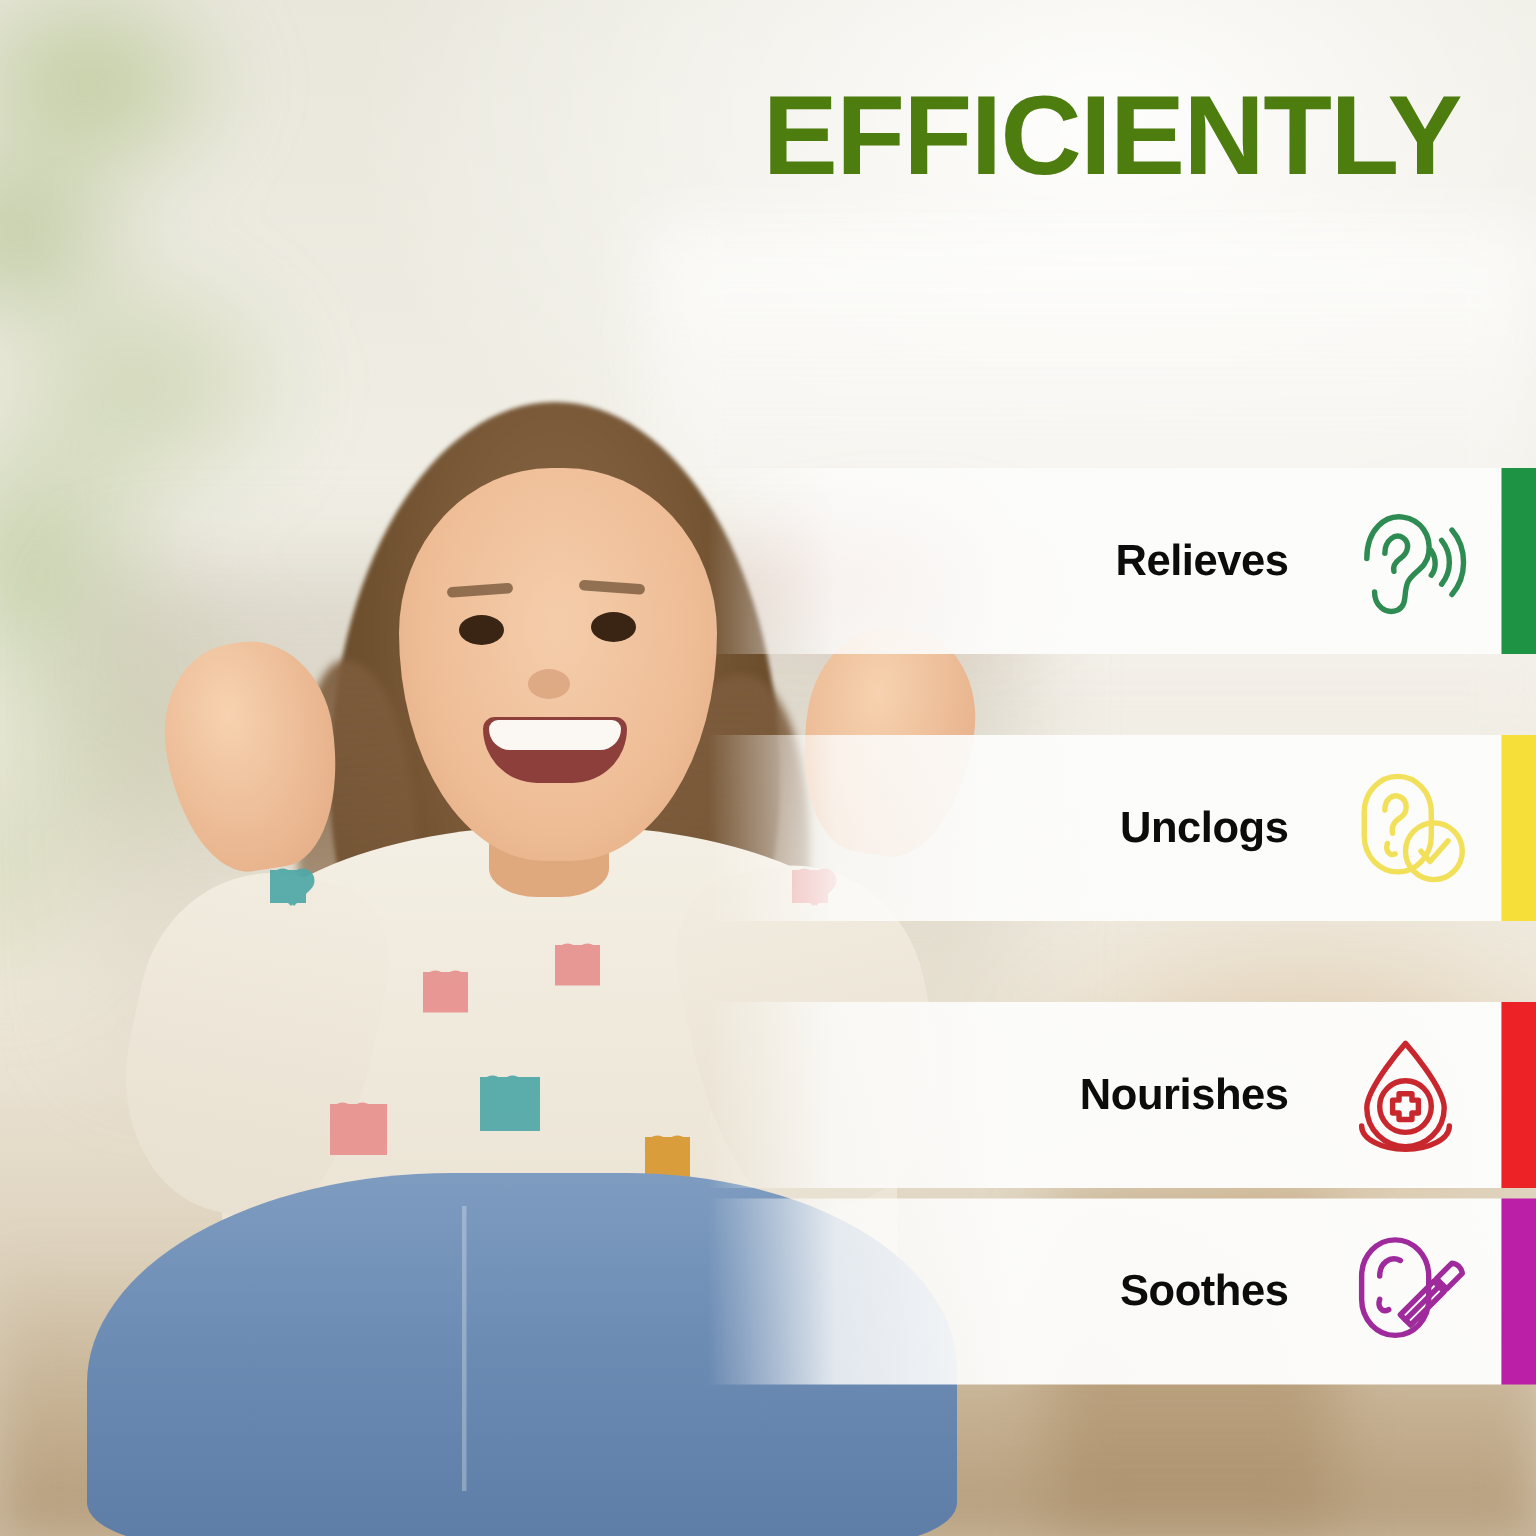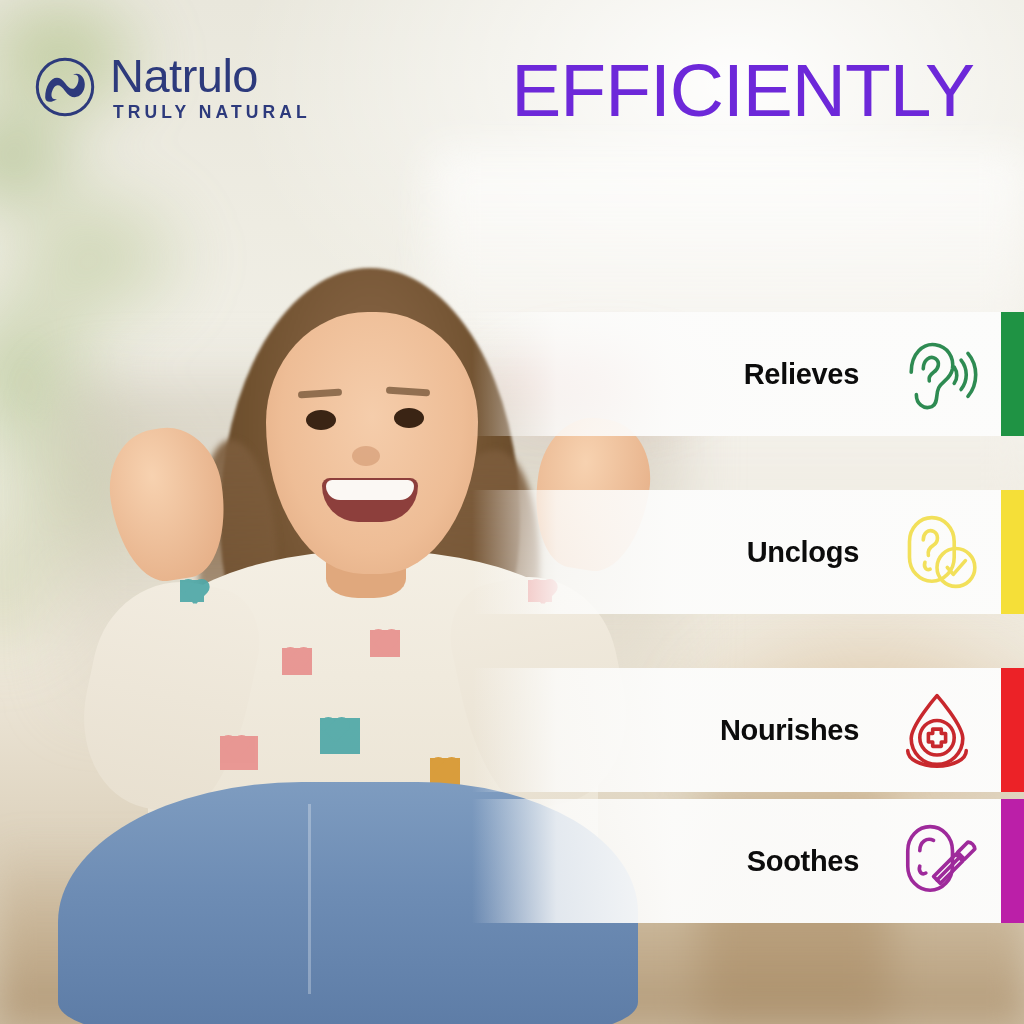--- a/index.html
+++ b/index.html
@@ -111,21 +111,21 @@
     position: absolute;
     right: 50px; top: 52px;
     text-align: right;
     line-height: 0.93;
   }
   .headline-l1 {
     font-size: 75px; font-weight: 700; color: #25276b;
     letter-spacing: -1px; white-space: nowrap;
   }
   .headline-l2 {
-    font-size: 75px; font-weight: 400; color: #6d28d9;
+    font-size: 75px; font-weight: 700; color: #4d7c0f;
     letter-spacing: -1px; white-space: nowrap; margin-top: 4px;
   }
 
   
   .child { position: absolute; left: 30px; top: 250px; width: 650px; height: 774px; }
   .ch-hair-back {
     position: absolute; left: 190px; top: 18px; width: 300px; height: 460px;
     background: radial-gradient(ellipse at 50% 35%, #8d6a4c 0%, #70512f 58%, #5d4227 100%);
     border-radius: 50% 50% 42% 42% / 55% 55% 45% 45%;
     filter: blur(1.5px);
@@ -271,34 +271,20 @@
     <div class="heart" style="left:306px; top:588px; background:#4fa8a8; width:36px; height:32px;"></div>
     <div class="heart" style="left:348px; top:690px; background:#d8972f; width:38px; height:34px;"></div>
     <div class="heart" style="left:150px; top:330px; background:#4fa8a8; width:24px; height:22px;"></div>
     <div class="heart" style="left:498px; top:330px; background:#e8918e; width:24px; height:22px;"></div>
 
     <div class="ch-thumb l"></div>
     <div class="ch-thumb r"></div>
     <div class="ch-jeans"></div>
   </div>
 
-  <div class="logo">
-    <span class="logo-mark">
-      <svg viewBox="0 0 100 100" aria-hidden="true">
-        <circle cx="50" cy="50" r="42" fill="none" stroke="#2d3a7c" stroke-width="4.5"></circle>
-        <path d="M20 66 C20 40, 38 26, 50 44 C58 56, 66 56, 70 42 C72 34, 68 30, 62 32
-                 C70 26, 80 34, 80 46 C80 64, 62 74, 50 56 C42 44, 34 44, 30 58 C28 66, 32 70, 38 68
-                 C30 74, 20 74, 20 66 Z" fill="#2d3a7c"></path>
-      </svg>
-    </span>
-    <span class="logo-words">
-      <span class="logo-name">Natrulo</span>
-      <span class="logo-tag">TRULY NATURAL</span>
-    </span>
-  </div>
 
   <div class="headline">
     <div class="headline-l2">EFFICIENTLY</div>
   </div>
 
   <div class="rows">
 
     <div class="row" style="top:312px; width:552px;">
       <div class="row-band"></div>
       <div class="row-accent" style="background:#1f9344;"></div>

